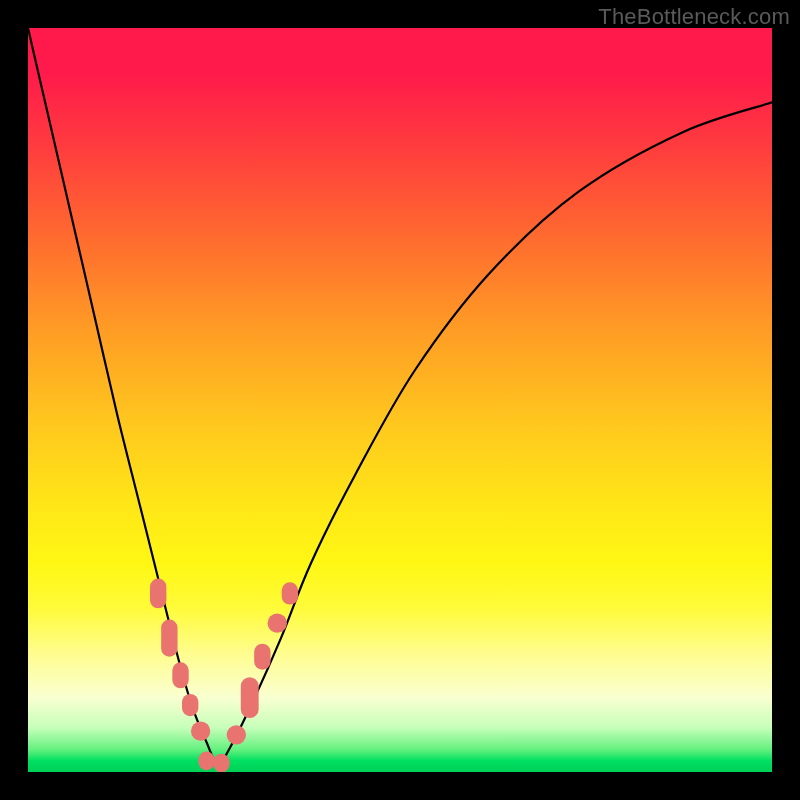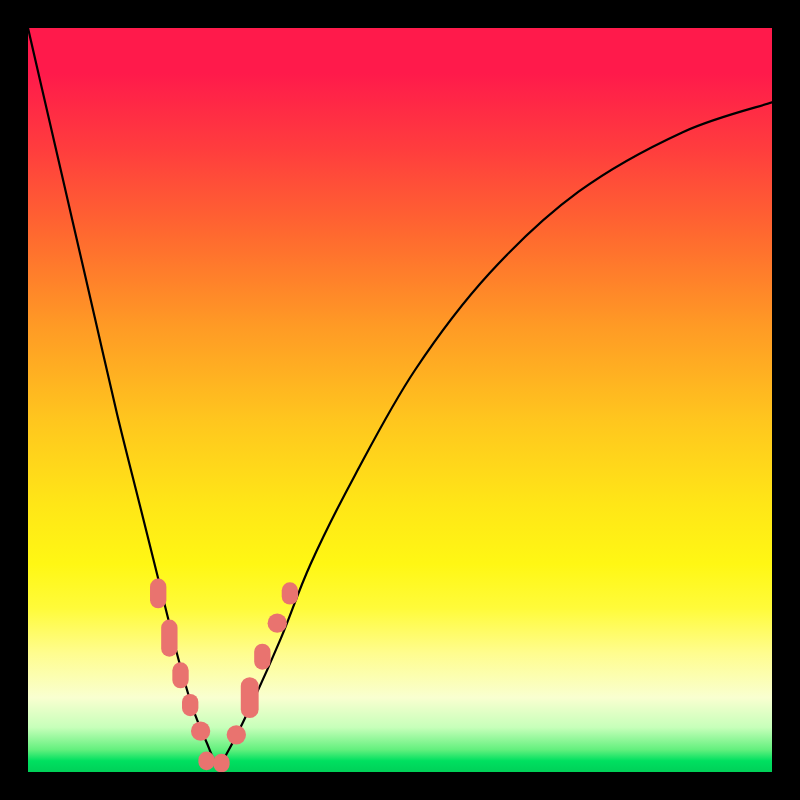--- a/index.html
+++ b/index.html
@@ -90,13 +90,14 @@
           <rect x="185.256" y="725.772" width="16.368000000000002" height="18.6" rx="8.184000000000001" class="bead" fill="#e9736f"></rect>
           <circle cx="208.32000000000002" cy="706.8" r="9.672" class="bead" fill="#e9736f"></circle>
           <rect x="212.784" y="649.14" width="17.856" height="40.92" rx="8.928" class="bead" fill="#e9736f"></rect>
           <rect x="226.17600000000002" y="615.6600000000001" width="16.368000000000002" height="26.040000000000003" rx="8.184000000000001" class="bead" fill="#e9736f"></rect>
           <circle cx="249.24" cy="595.2" r="9.672" class="bead" fill="#e9736f"></circle>
           <rect x="253.70400000000004" y="554.2800000000001" width="16.368000000000002" height="22.32" rx="8.184000000000001" class="bead" fill="#e9736f"></rect>
         </g>
     </svg>
 
   </div>
+  <div class="watermark">TheBottleneck.com</div>
 </div>
 
 </body></html>

